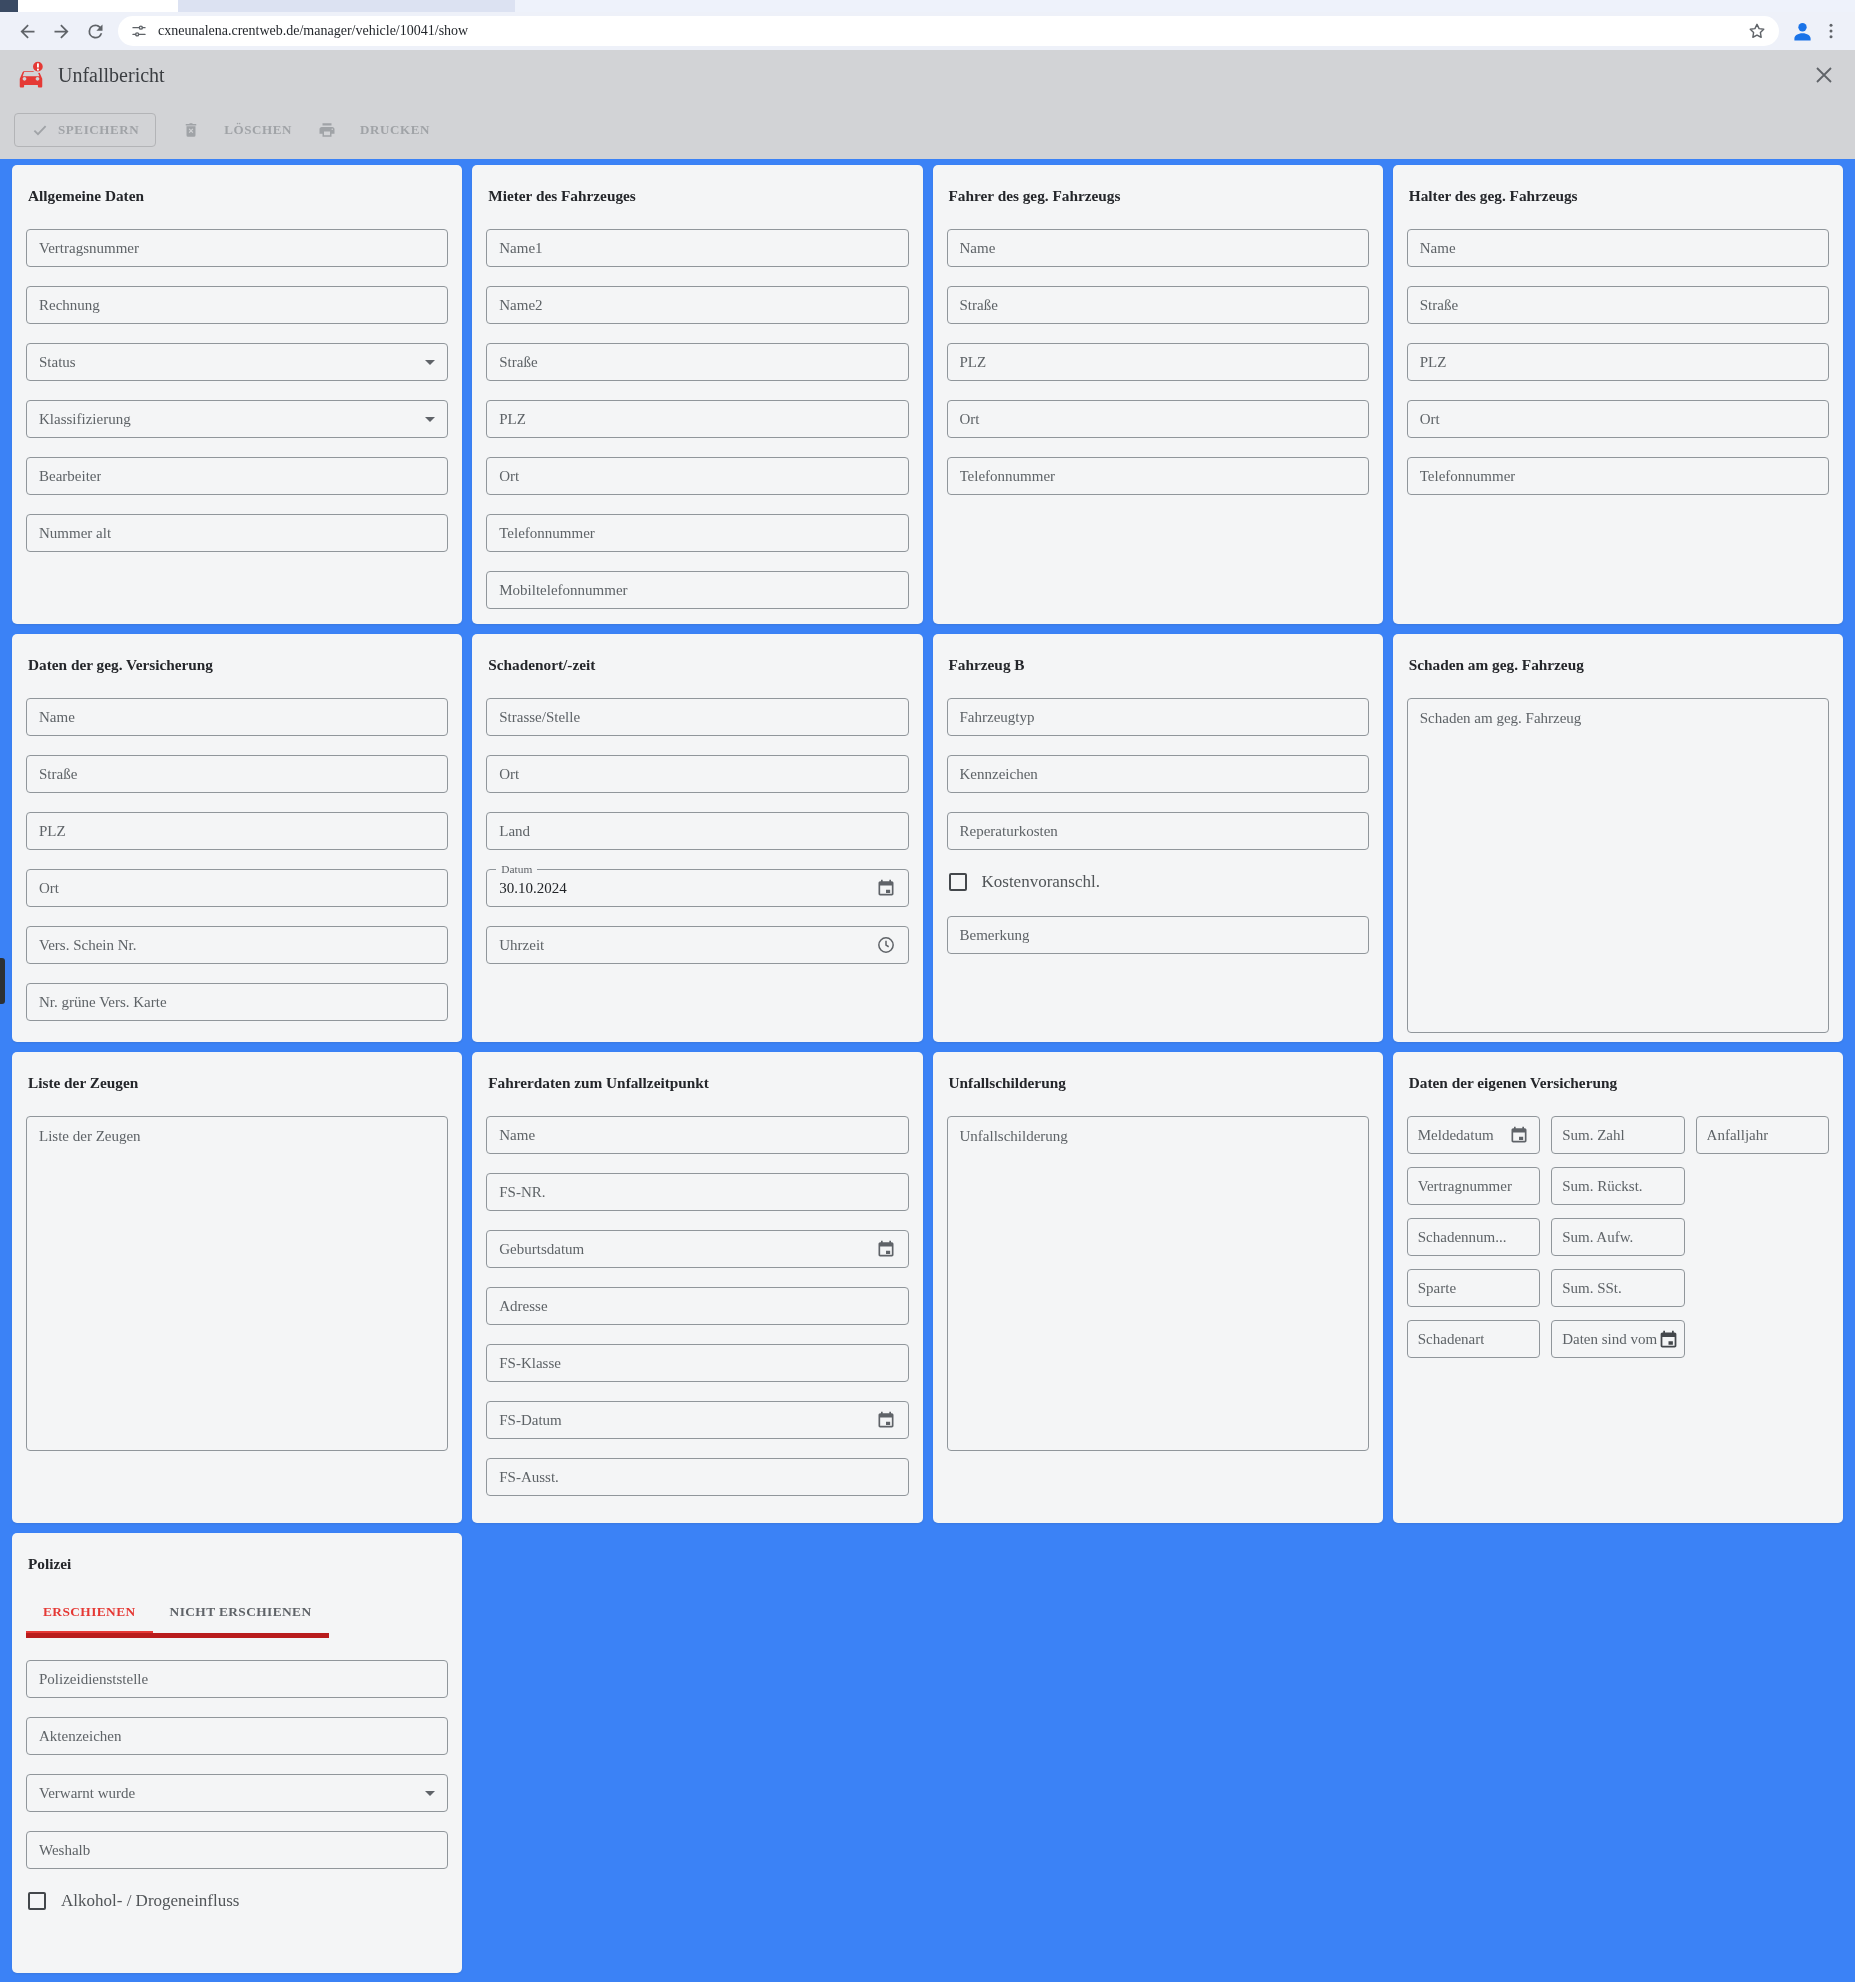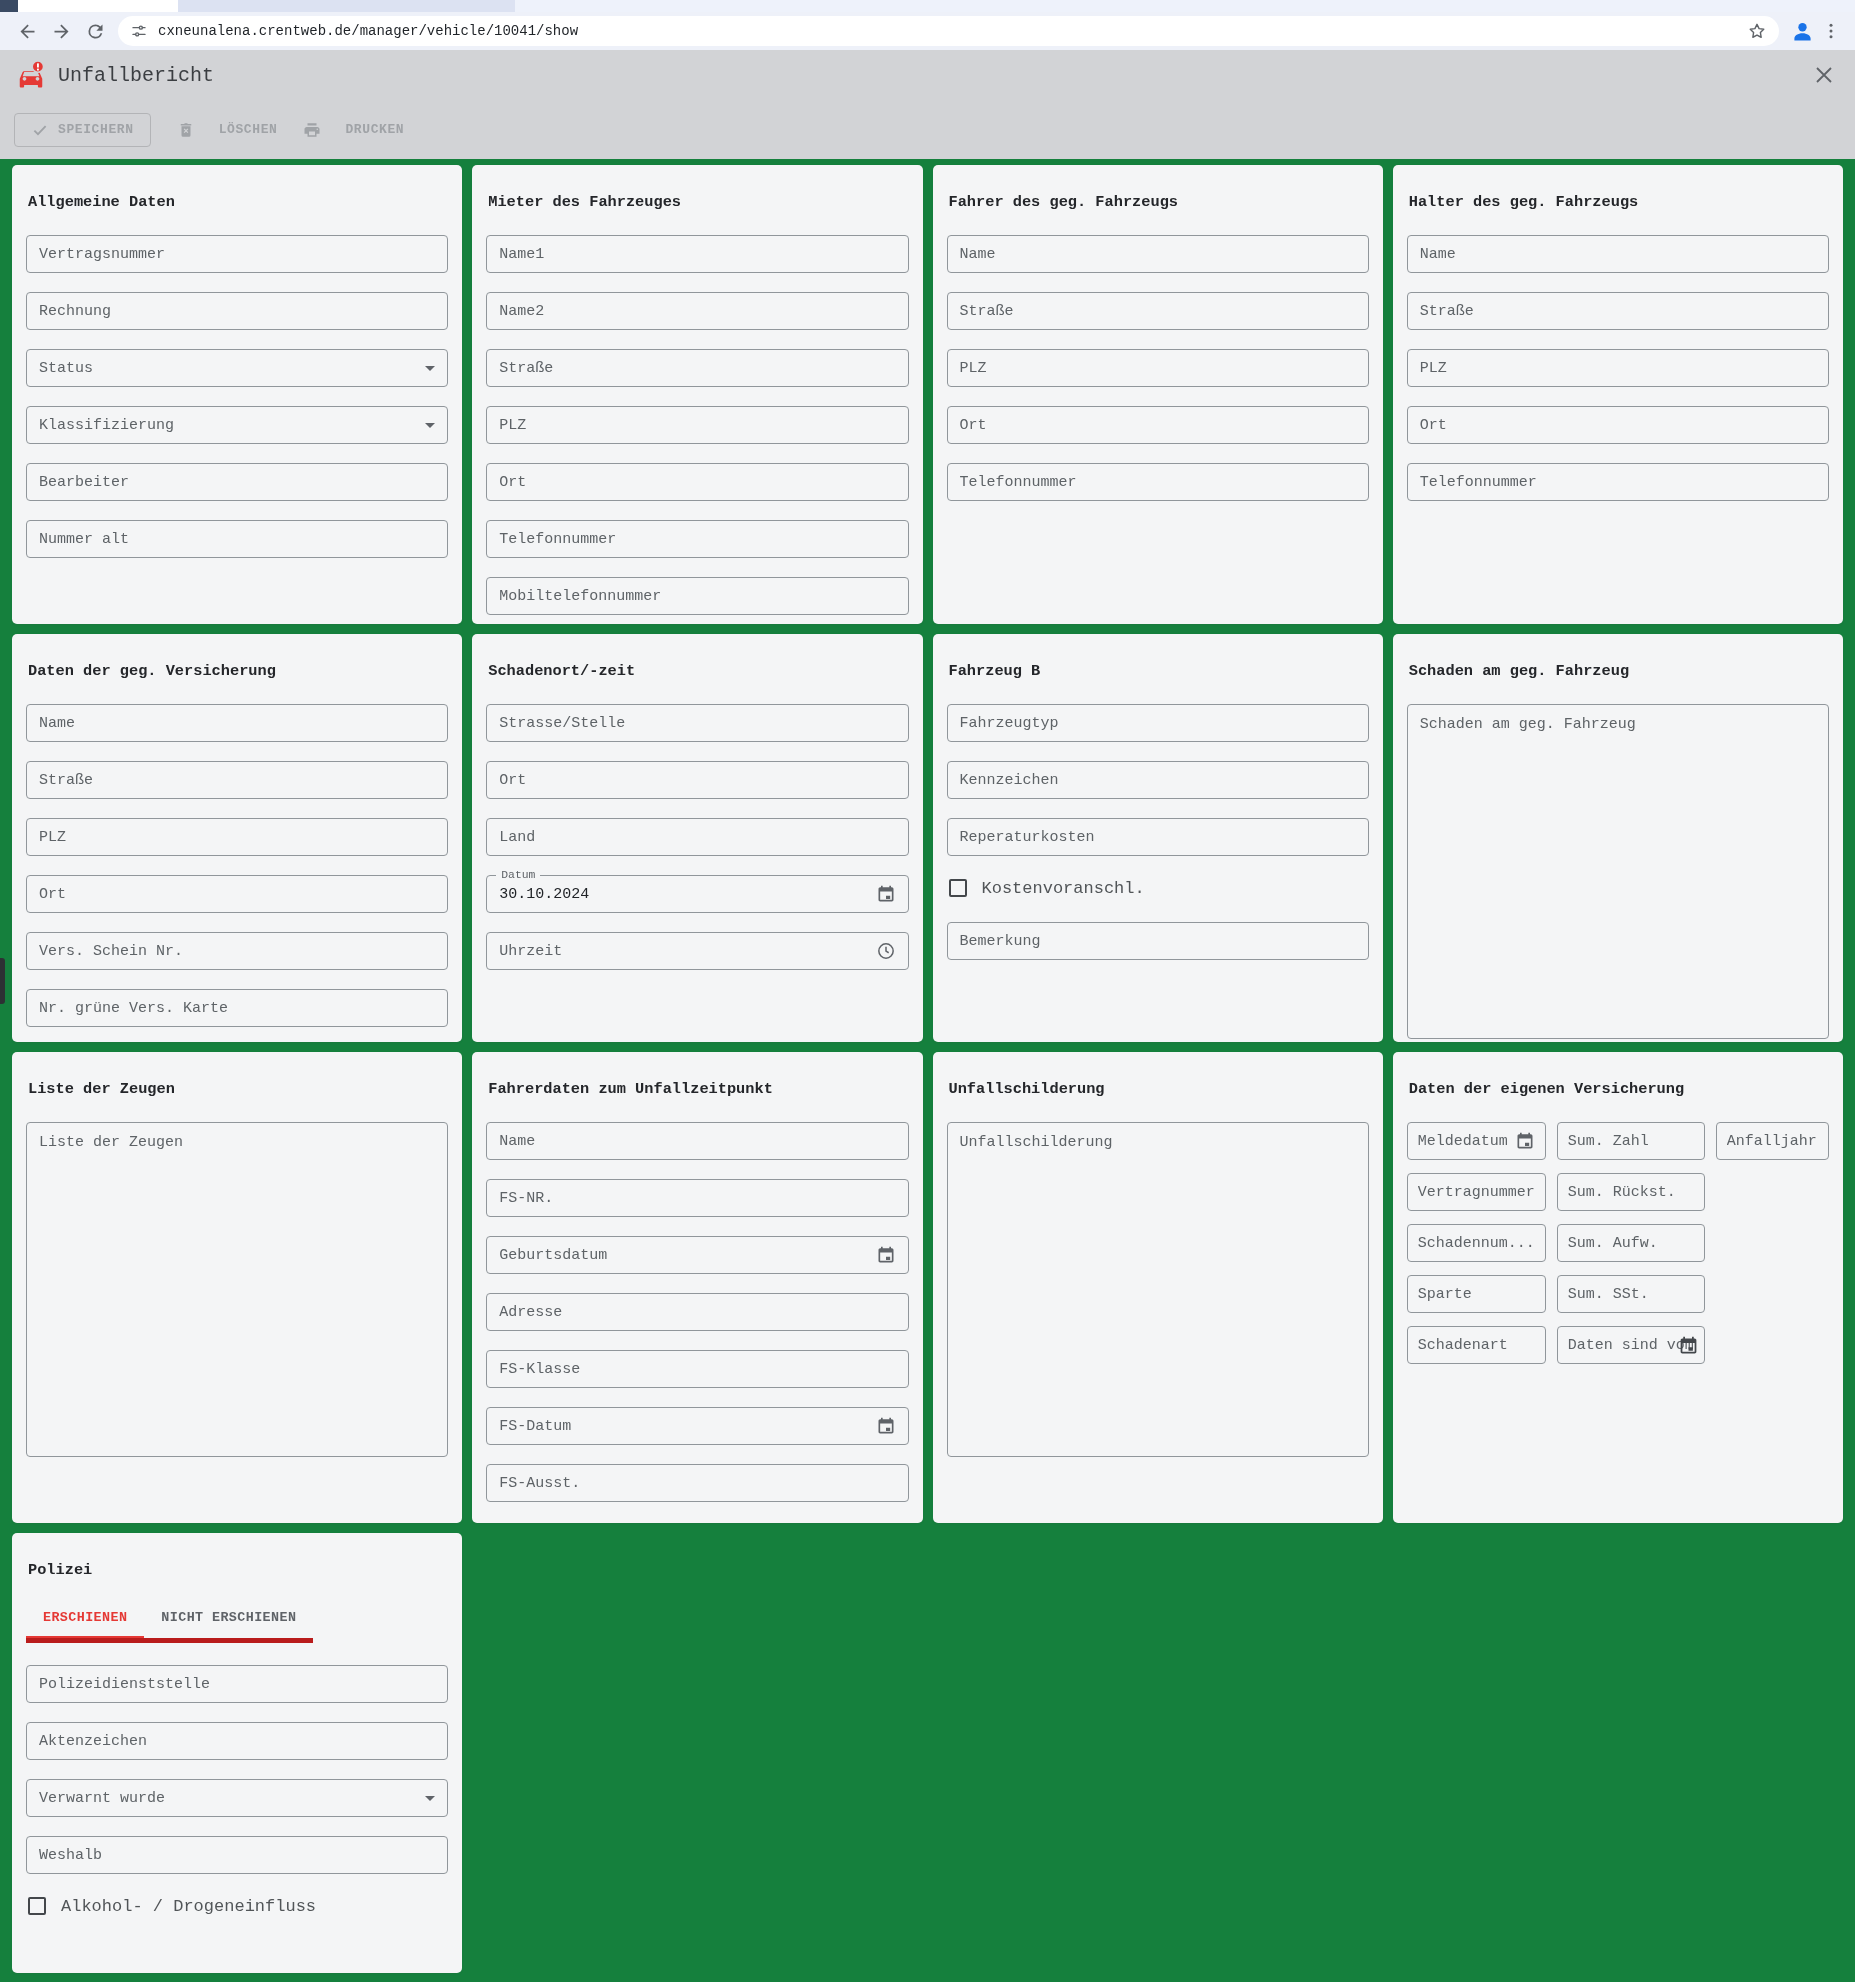--- a/index.html
+++ b/index.html
@@ -1,19 +1,19 @@
 <!DOCTYPE html>
 <html><head>
 <meta charset="utf-8">
 <style>
   * { box-sizing: border-box; }
   html,body { margin:0; padding:0; background:#fff; }
   .screen {
     position:relative; width:1855px; height:1982px; overflow:hidden;
-    font-family:Liberation Mono, monospace; background:#15803d;
+    font-family:Liberation Serif, serif; background:#3b82f6;
   }
   
   .tabstrip { position:relative; height:12px; background:#dce2f2; }
   .ts-corner { position:absolute; left:0; top:0; width:18px; height:12px; background:#3a4a63; }
   .ts-tab { position:absolute; left:18px; top:0; width:160px; height:12px; background:#ffffff; }
   .ts-right { position:absolute; left:515px; right:0; top:0; height:12px; background:#eef2fb; }
   .browserbar { height:38px; background:#eef1f9; display:flex; align-items:center; padding:0 10px; }
   .navbtn { width:34px; height:34px; display:flex; align-items:center; justify-content:center; color:#5f6368; flex:none; }
   .ic { display:block; }
   .navbtn svg { width:21px; height:21px; }
@@ -35,21 +35,21 @@
   .actionbar { height:59px; background:#d2d3d6; display:flex; align-items:center; padding:0 14px; }
   .btn-outline { display:inline-flex; align-items:center; gap:9px; height:34px; padding:0 16px;
     border:1px solid #b3b4b7; border-radius:4px; color:#a0a3a7; font-size:13px; font-weight:bold; letter-spacing:0.6px; }
   .btn-text { display:inline-flex; align-items:center; gap:24px; color:#a0a3a7; font-size:13px; font-weight:bold;
     letter-spacing:0.6px; margin-left:26px; }
   .btn-outline svg, .btn-text svg { width:18px; height:18px; }
   
   .content { padding:6px 12px 0; display:grid; grid-template-columns:repeat(4,1fr);
     grid-template-rows:459px 408px 471px 440px; gap:10px; }
   .card { background:#f4f5f6; border-radius:5px; padding:16px 14px 14px; box-shadow:0 1px 2px rgba(60,64,67,.12); }
-  .card-title { font-size:15.3px; font-weight:bold; color:#24262a; margin:12px 0 24px 2px; }
+  .card-title { font-size:15.3px; font-weight:bold; color:#24262a; margin:6px 0 24px 2px; }
   .fld { position:relative; height:38px; border:1px solid #90969b; border-radius:4px;
     display:flex; align-items:center; padding:0 12px; margin-bottom:19px;
     font-size:15px; color:#5e6367; }
   .fld:last-child { margin-bottom:0; }
   .ph { white-space:nowrap; overflow:hidden; text-overflow:ellipsis; }
   .tail { margin-left:auto; color:#5f6368; display:flex; align-items:center; padding-left:8px; }
   .tail svg { width:20px; height:20px; }
   .caret { margin-left:auto; width:0; height:0; border-left:5px solid transparent;
     border-right:5px solid transparent; border-top:5px solid #5f6368; }
   .fl-label { position:absolute; top:-8px; left:9px; background:#f4f5f6; padding:0 5px;

